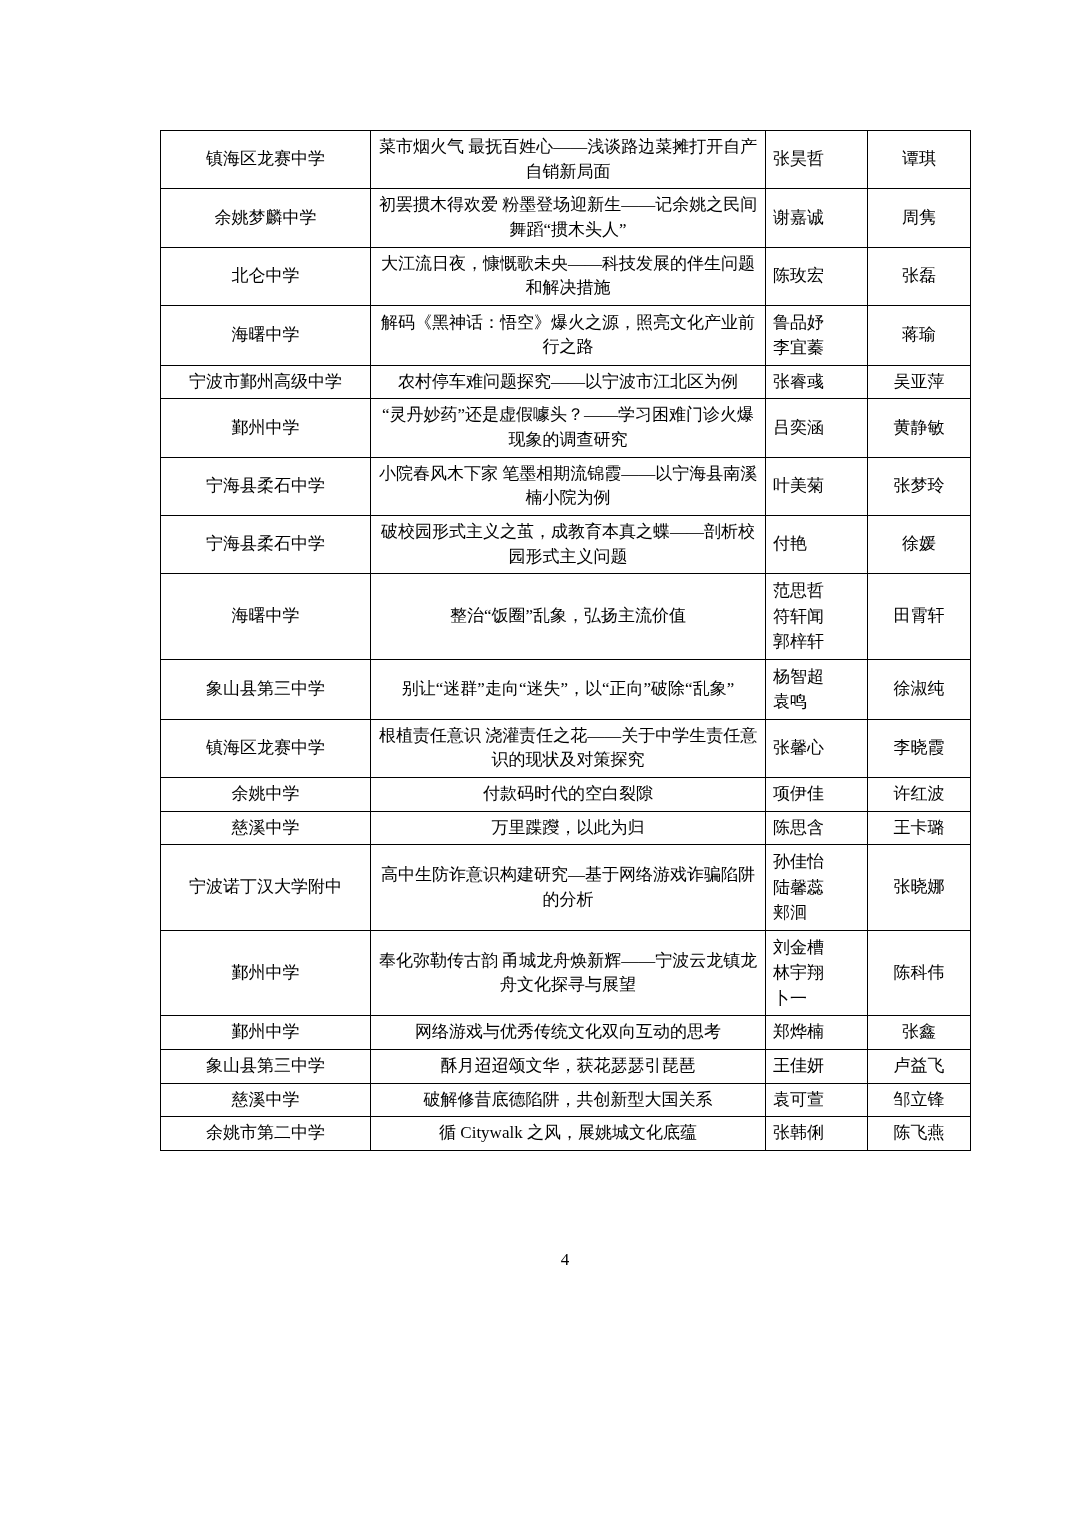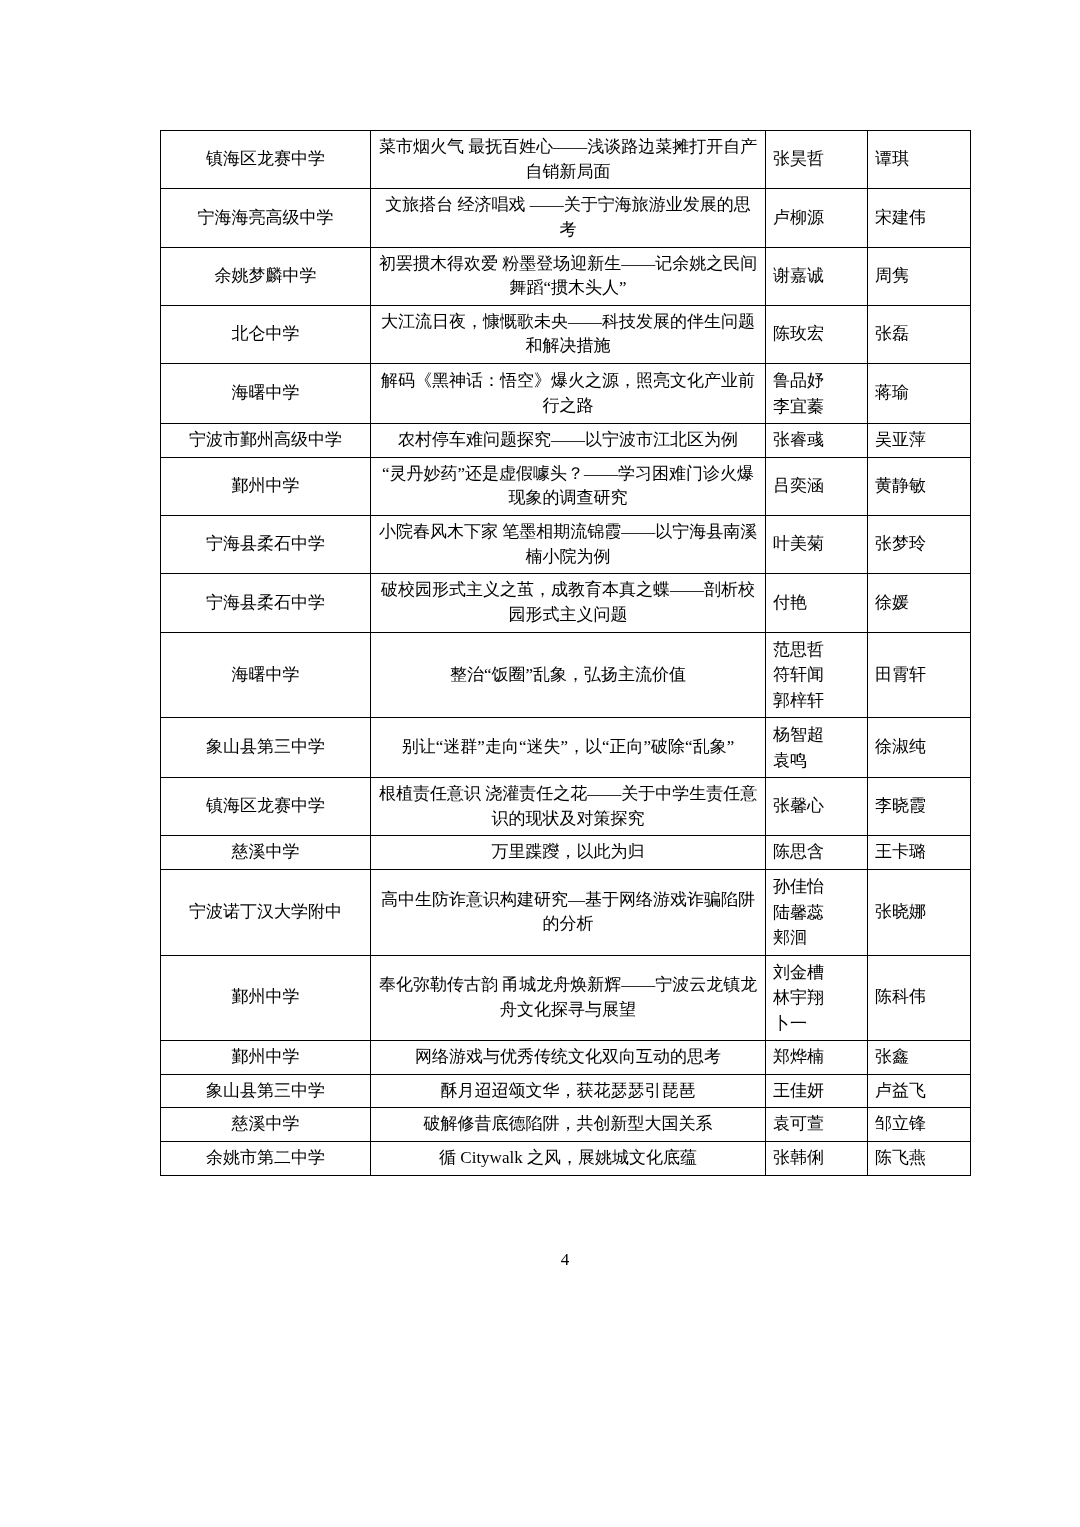--- a/index.html
+++ b/index.html
@@ -44,21 +44,21 @@
     text-align: center;
   }
   td.title {
     text-align: center;
   }
   td.author {
     text-align: left;
     white-space: pre-line;
   }
   td.mentor {
-    text-align: left;
+    text-align: center;
   }
   td.author.multi, td.mentor.multi {
     line-height: 1.5;
   }
   .pagenum {
     position: absolute;
     left: 0;
     right: 0;
     bottom: 76px;
     text-align: center;
@@ -78,26 +78,20 @@
       <col class="c-mentor">
     </colgroup>
     <tbody>
         <tr>
           <td class="school">镇海区龙赛中学</td>
           <td class="title">菜市烟火气 最抚百姓心——浅谈路边菜摊打开自产自销新局面</td>
           <td class="author">张昊哲</td>
           <td class="mentor">谭琪</td>
         </tr>
         <tr>
-          <td class="school">宁海海亮高级中学</td>
-          <td class="title">文旅搭台  经济唱戏 ——关于宁海旅游业发展的思考</td>
-          <td class="author">卢柳源</td>
-          <td class="mentor">宋建伟</td>
-        </tr>
-        <tr>
           <td class="school">余姚梦麟中学</td>
           <td class="title">初罢掼木得欢爱 粉墨登场迎新生——记余姚之民间舞蹈“掼木头人”</td>
           <td class="author">谢嘉诚</td>
           <td class="mentor">周隽</td>
         </tr>
         <tr>
           <td class="school">北仑中学</td>
           <td class="title">大江流日夜，慷慨歌未央——科技发展的伴生问题和解决措施</td>
           <td class="author">陈玫宏</td>
           <td class="mentor">张磊</td>
@@ -148,20 +142,26 @@
 袁鸣</td>
           <td class="mentor">徐淑纯</td>
         </tr>
         <tr>
           <td class="school">镇海区龙赛中学</td>
           <td class="title">根植责任意识 浇灌责任之花——关于中学生责任意识的现状及对策探究</td>
           <td class="author">张馨心</td>
           <td class="mentor">李晓霞</td>
         </tr>
         <tr>
+          <td class="school">余姚中学</td>
+          <td class="title">付款码时代的空白裂隙</td>
+          <td class="author">项伊佳</td>
+          <td class="mentor">许红波</td>
+        </tr>
+        <tr>
           <td class="school">慈溪中学</td>
           <td class="title">万里蹀躞，以此为归</td>
           <td class="author">陈思含</td>
           <td class="mentor">王卡璐</td>
         </tr>
         <tr>
           <td class="school">宁波诺丁汉大学附中</td>
           <td class="title">高中生防诈意识构建研究—基于网络游戏诈骗陷阱的分析</td>
           <td class="author multi">孙佳怡
 陆馨蕊

